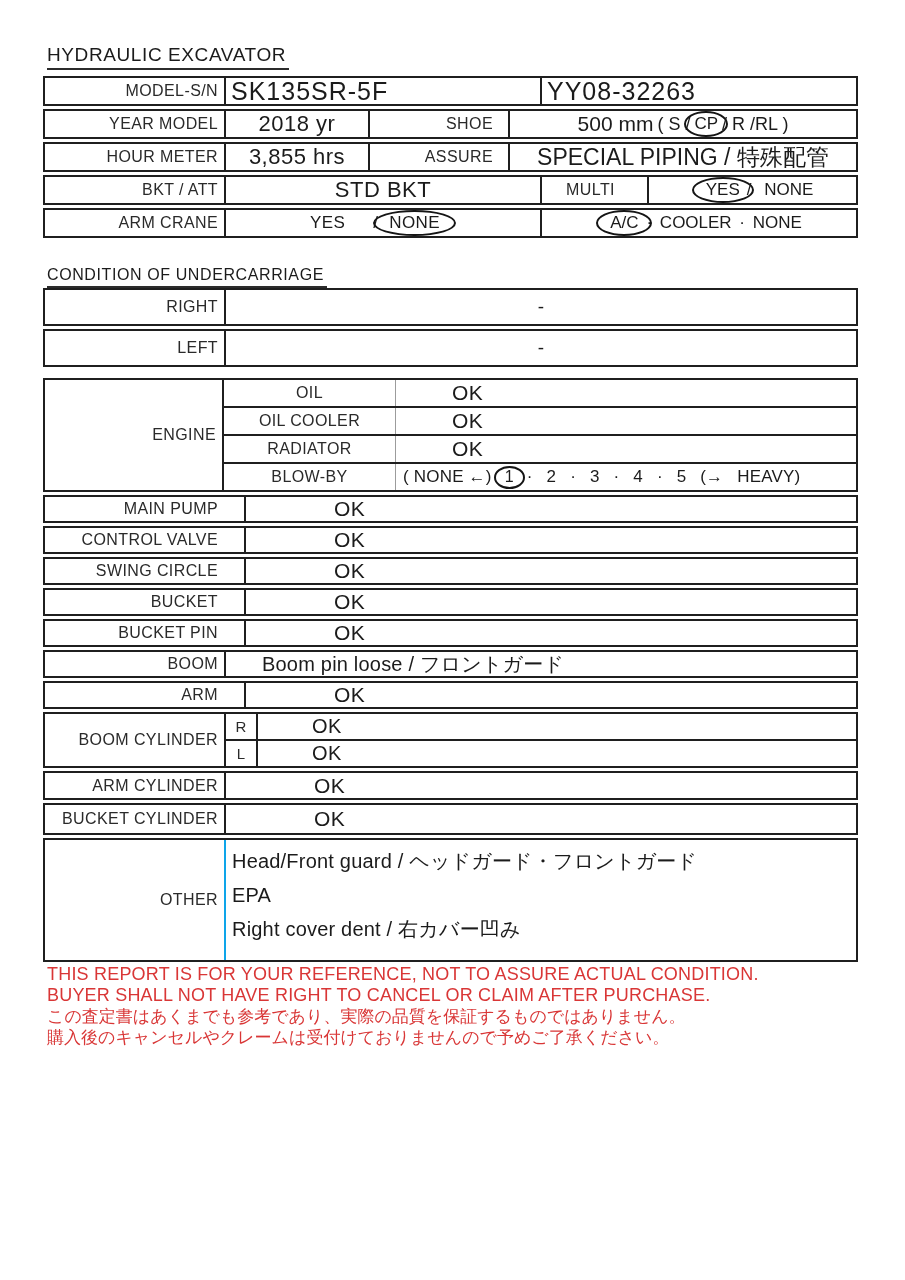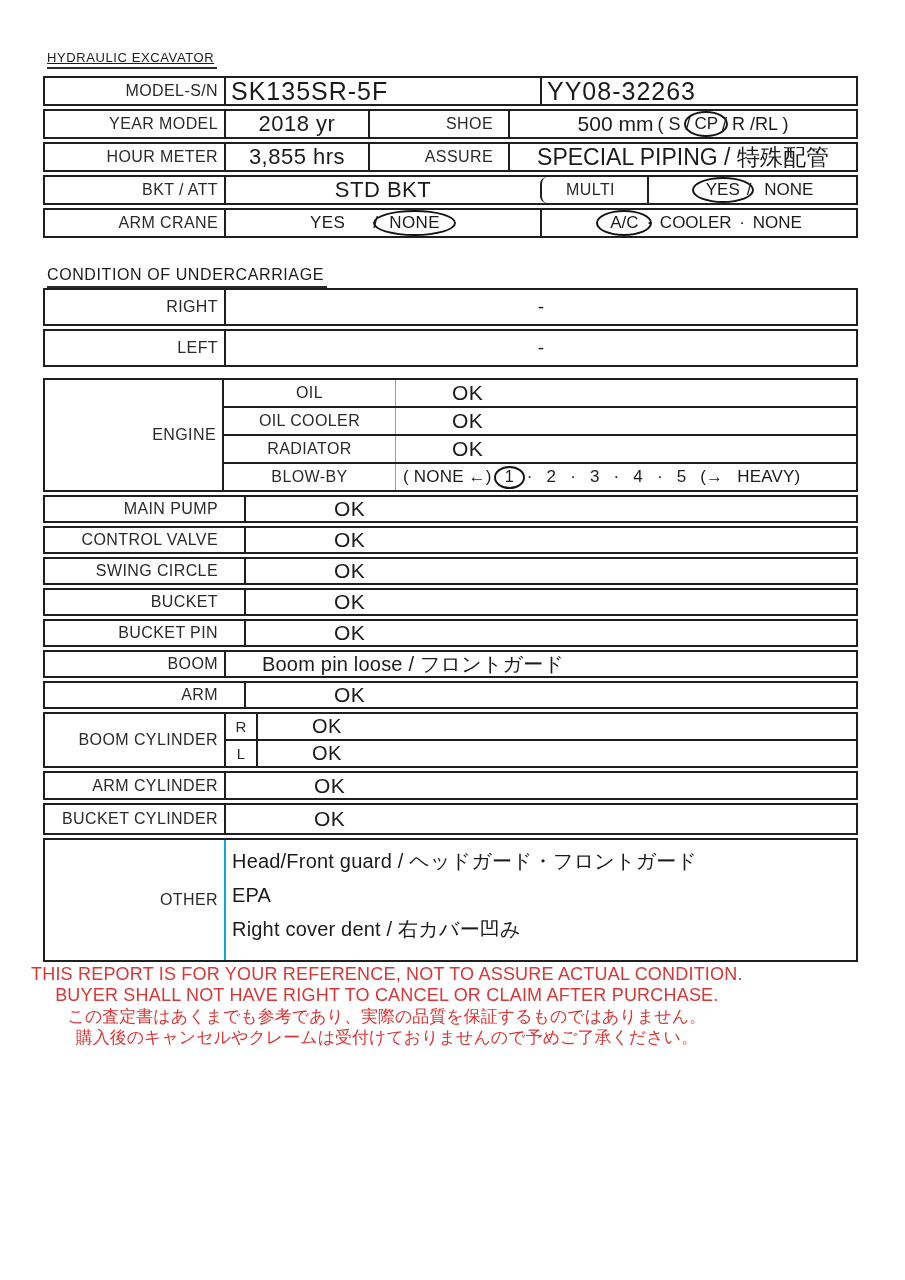--- a/index.html
+++ b/index.html
@@ -9,21 +9,21 @@
     -webkit-font-smoothing:antialiased; overflow:hidden;
   }
   .page { position:absolute; inset:0; }
 
   
   .heading {
     position:absolute; left:47px; display:inline-block;
     border-bottom:2px solid #2c2c2c; padding:0 3px 2px 0;
     letter-spacing:0.6px; white-space:nowrap;
   }
-  .h-main { top:50px; font-size:13px;text-decoration:underline; }
+  .h-main { top:44px; font-size:19px; }
   .h-sub  { top:266px; font-size:16px; }
 
   
   .tbl { position:absolute; left:43px; width:815px; }
   .t-spec { top:76px; }
   .t-under { top:288px; }
   .t-insp { top:378px; }
   .trow {
     box-sizing:border-box; border:2px solid #1f1f1f; background:#fff;
     height:30px; margin-bottom:3px; display:flex; align-items:stretch;
@@ -96,21 +96,21 @@
   .bc-val { flex:1; display:flex; align-items:center; padding-left:54px; font-size:20px; letter-spacing:0.5px; }
 
   .r-acyl { height:29px; }
   .r-kcyl { height:32px; }
 
   .r-other { height:124px; padding:0; }
   .other-content { flex:1; border-left:2px solid #0ea5e9; padding:8px 0 0 6px; }
   .other-line { font-size:20px; letter-spacing:0.2px; margin-bottom:9px; white-space:nowrap; }
 
   
-  .disclaimer { position:absolute; left:31px; top:964px;text-align:center; }
+  .disclaimer { position:absolute; left:47px; top:964px; }
   .disc-line { white-space:nowrap; line-height:21px; }
   .disc-en { font-size:18px; letter-spacing:0.2px; }
   .disc-jp { font-size:17px; }
 </style>
 </head>
 <body>
 
 <div class="page">
 
   <div class="heading h-main">HYDRAULIC EXCAVATOR</div>
@@ -134,21 +134,21 @@
     </div>
     <div class="trow">
       <div class="cell lbl">HOUR METER</div>
       <div class="cell vline w176 center med">3,855 hrs</div>
       <div class="cell vline w140 sublbl">ASSURE</div>
       <div class="cell vline fill center" style="font-size:23px;">SPECIAL PIPING / 特殊配管</div>
     </div>
     <div class="trow">
       <div class="cell lbl">BKT / ATT</div>
       <div class="cell vline w316 center med">STD BKT</div>
-      <div class="cell vline w107 center sublbl" style="justify-content:center; padding-right:8px;border-radius:7px;">MULTI</div>
+      <div class="cell vline w107 center sublbl" style="justify-content:center; padding-right:8px;">MULTI</div>
       <div class="cell vline fill center">
         <span class="circle">YES</span>
         <span class="multi-post">/ NONE</span>
       </div>
     </div>
     <div class="trow">
       <div class="cell lbl">ARM CRANE</div>
       <div class="cell vline w316 center sm17">
         <span>YES</span>
         <span class="arm-slash">/</span>

